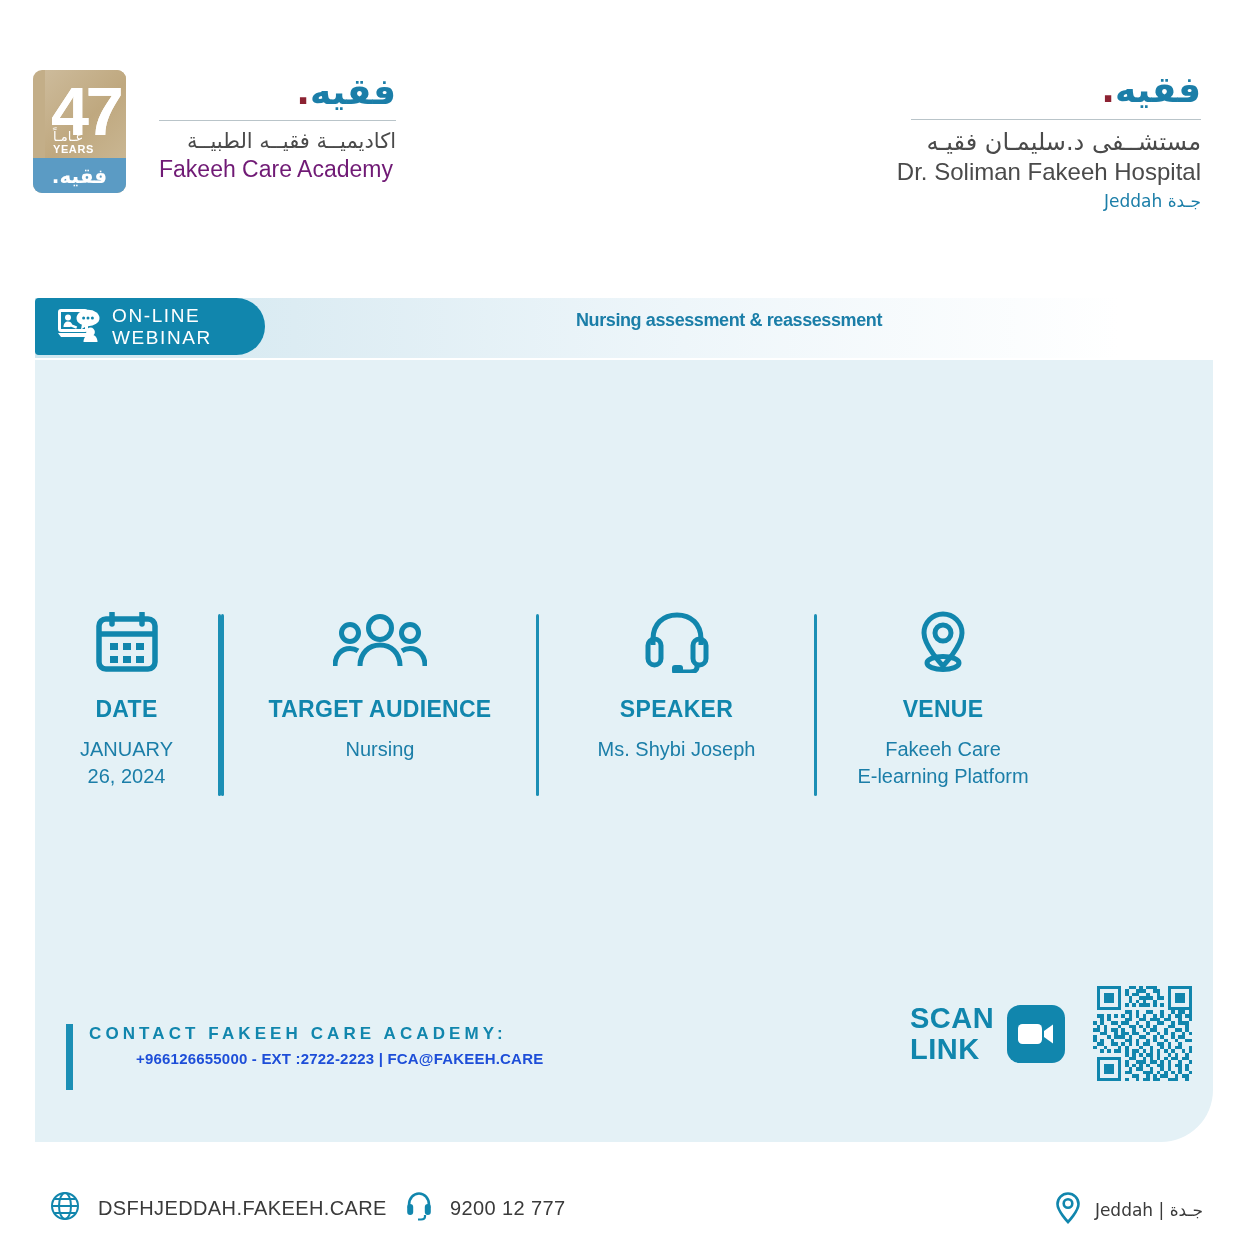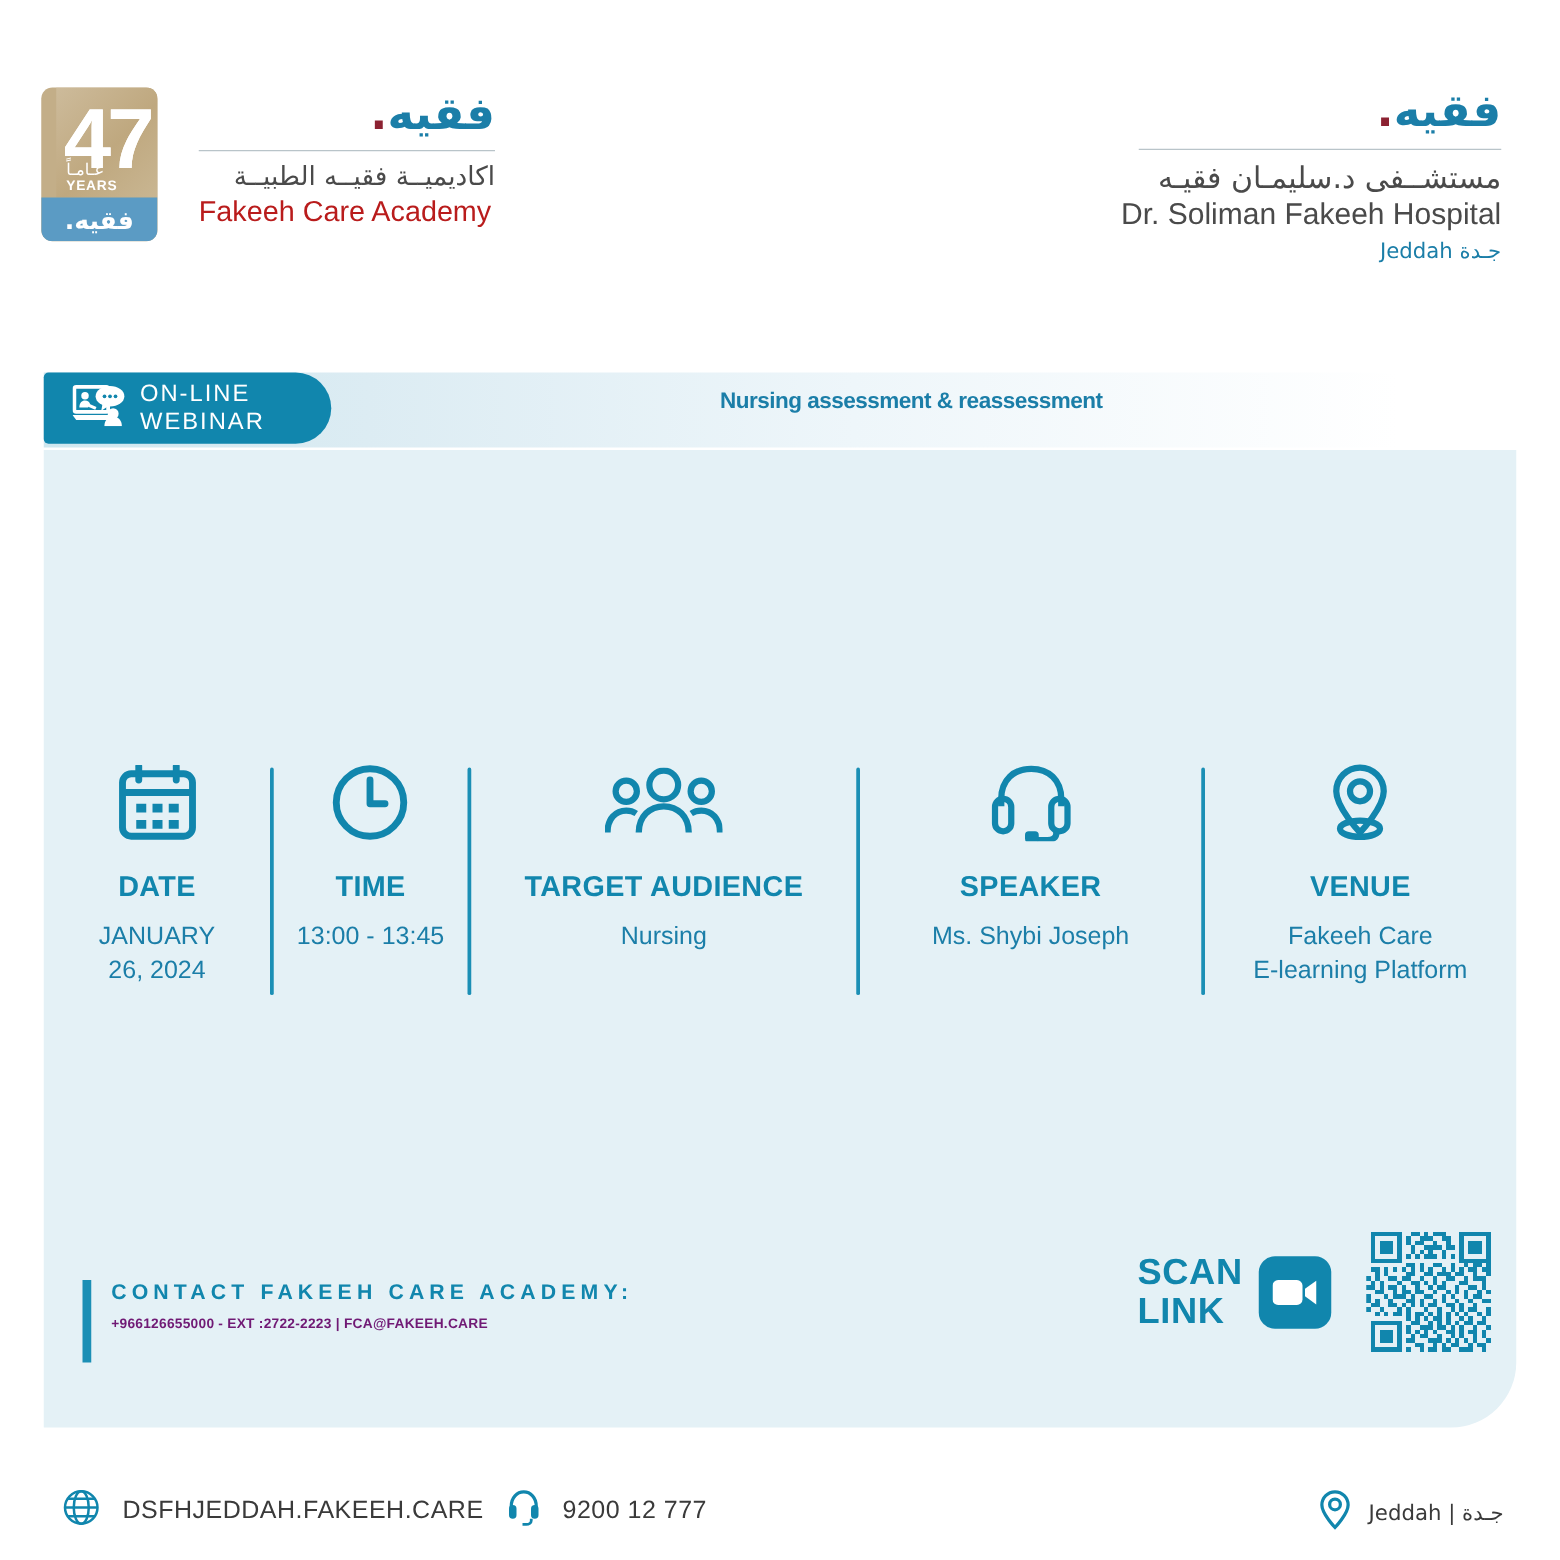--- a/index.html
+++ b/index.html
@@ -120,21 +120,21 @@
     font-size: 21px;
     color: #4a4a4a;
     direction: rtl;
     text-align: right;
     line-height: 27px;
     width: 237px;
     white-space: nowrap;
   }
   .brand-sub-en {
     font-size: 23px;
-    color: #b91c1c;
+    color: #701a75;
     line-height: 29px;
     width: 237px;
     text-align: left;
     white-space: nowrap;
   }
 
   .logo-right {
     position: absolute;
     right: 47px;
     top: 70px;
@@ -308,26 +308,27 @@
     line-height: 23px;
   }
   .contact-l2 {
     font-size: 17px;
     font-weight: bold;
     color: #1186ad;
     letter-spacing: 4.1px;
     line-height: 23px;
   }
   .contact-l3 {
-    font-size: 11px;
-    font-weight: bold;
-    color: #701a75;
+    font-size: 15px;
+    font-weight: bold;
+    color: #1d4ed8;
     letter-spacing: 0.2px;
     line-height: 24px;
     margin-top: 2px;
+    margin-left: 47px;
   }
 
   
   .scan {
     position: absolute;
     left: 875px;
     top: 622px;
     display: flex;
     align-items: center;
   }
@@ -472,30 +473,20 @@
           <rect x="40" y="44" width="8" height="7" fill="#1186ad"></rect>
         </svg>
       </div>
       <div class="info-title">DATE</div>
       <div class="info-value" style="white-space:pre-line">JANUARY
 26, 2024</div>
     </div>
 
     <div class="divider"></div>
 
-    <div class="info-col time">
-      <div class="info-icon">
-        <svg width="62" height="62" viewBox="0 0 62 62">
-          <circle cx="31" cy="31" r="27" fill="none" stroke="#1186ad" stroke-width="5.5"></circle>
-          <path d="M31 13 v19 h12" fill="none" stroke="#1186ad" stroke-width="5.5" stroke-linecap="round" stroke-linejoin="round"></path>
-        </svg>
-      </div>
-      <div class="info-title">TIME</div>
-      <div class="info-value">13:00 - 13:45</div>
-    </div>
 
     <div class="divider"></div>
 
     <div class="info-col audience">
       <div class="info-icon">
         <svg width="94" height="56" viewBox="0 0 94 56">
           <circle cx="47" cy="14" r="11.5" fill="none" stroke="#1186ad" stroke-width="5"></circle>
           <path d="M27 52 c0-13 9-21 20-21 c11 0 20 8 20 21" fill="none" stroke="#1186ad" stroke-width="5"></path>
           <circle cx="17" cy="19" r="8.5" fill="none" stroke="#1186ad" stroke-width="5"></circle>
           <path d="M2 52 c0-11 6.5-17.5 15-17.5 c3 0 5.7 0.8 8 2.3" fill="none" stroke="#1186ad" stroke-width="5"></path>

